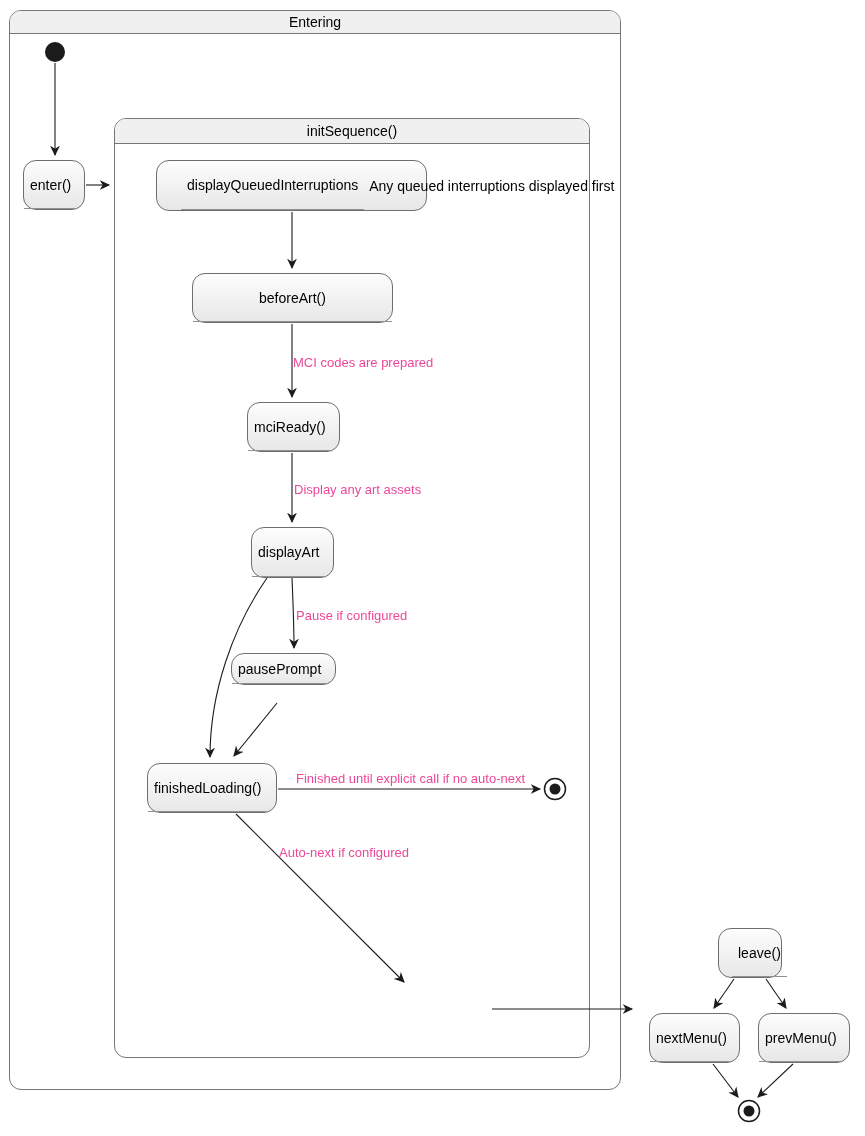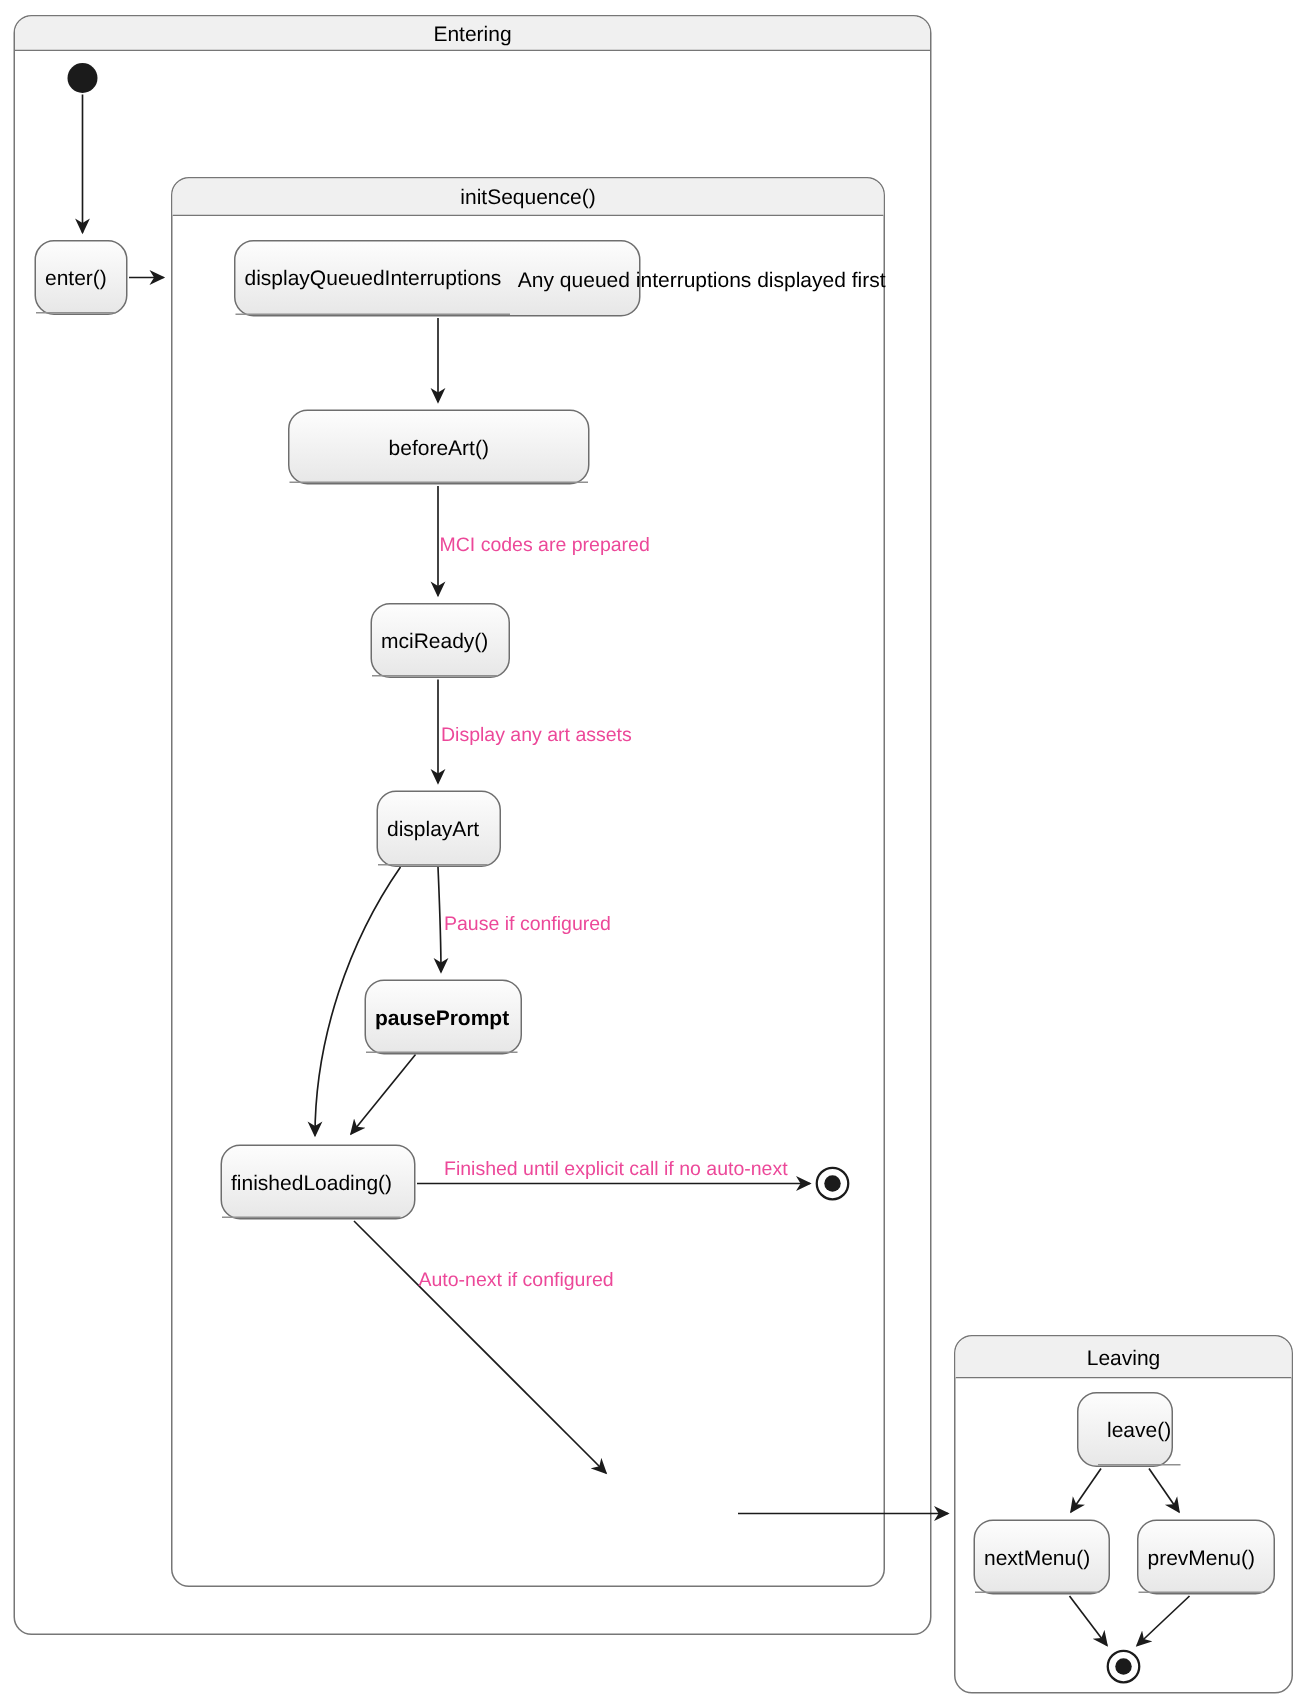--- a/index.html
+++ b/index.html
@@ -74,23 +74,20 @@
 <div class="canvas">
 
   <div class="container" style="left:9px; top:10px; width:612px; height:1080px;">
     <div class="container-title" style="height:22px;">Entering</div>
   </div>
 
   <div class="container" style="left:114px; top:118px; width:476px; height:940px;">
     <div class="container-title" style="height:24px;">initSequence()</div>
   </div>
 
-  <div class="container" style="left:636px; top:890px; width:226px; height:239px;">
-    <div class="container-title" style="height:27px;">Leaving</div>
-  </div>
 
   <svg class="arrows" width="865" height="1136" viewBox="0 0 865 1136">
     <defs>
       <marker id="ah" viewBox="0 0 10 10" refX="8.5" refY="5" markerWidth="10" markerHeight="10" orient="auto">
         <path d="M0,0.5 L9.5,5 L0,9.5 L2.8,5 Z" fill="#1b1b1b"></path>
       </marker>
     </defs>
 
     <circle cx="55" cy="52" r="10" fill="#1b1b1b"></circle>
 
@@ -118,40 +115,40 @@
       <circle cx="749" cy="1111" r="10.5" fill="#ffffff" stroke="#1b1b1b" stroke-width="1.5"></circle>
       <circle cx="749" cy="1111" r="5.5" fill="#1b1b1b"></circle>
     </g>
   </svg>
 
   <div class="state" style="left:23px; top:160px; width:62px; height:50px;">
     <div class="state-title">enter()</div>
     <div class="state-body"></div>
   </div>
 
-  <div class="state" style="left:156px; top:160px; width:271px; height:51px;">
+  <div class="state" style="left:156px; top:160px; width:271px; height:51px;padding-left:24px;">
     <div class="state-title">displayQueuedInterruptions</div>
     <div class="state-body">Any queued interruptions displayed first</div>
   </div>
 
   <div class="state" style="left:192px; top:273px; width:201px; height:50px;">
     <div class="state-title">beforeArt()</div>
   </div>
 
   <div class="state" style="left:247px; top:402px; width:93px; height:50px;">
     <div class="state-title">mciReady()</div>
     <div class="state-body"></div>
   </div>
 
   <div class="state" style="left:251px; top:527px; width:83px; height:51px;">
     <div class="state-title">displayArt</div>
     <div class="state-body"></div>
   </div>
 
-  <div class="state" style="left:243px; top:653px; width:105px; height:50px;font-weight:bold;">
+  <div class="state" style="left:231px; top:653px; width:105px; height:32px;">
     <div class="state-title">pausePrompt</div>
     <div class="state-body"></div>
   </div>
 
   <div class="state" style="left:147px; top:763px; width:130px; height:50px;">
     <div class="state-title">finishedLoading()</div>
     <div class="state-body"></div>
   </div>
 
 

